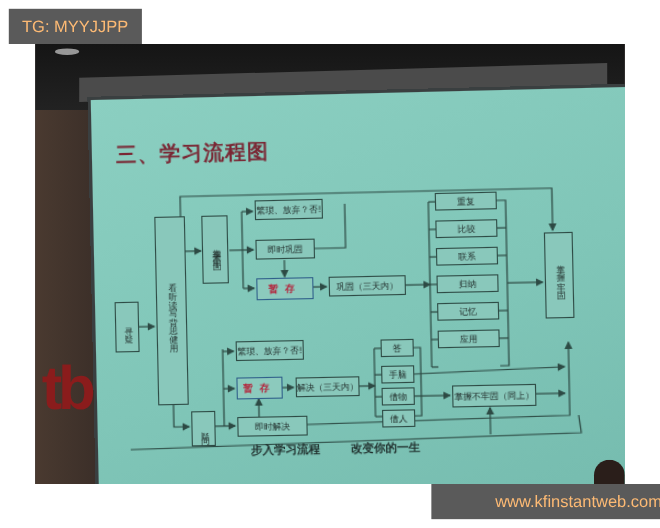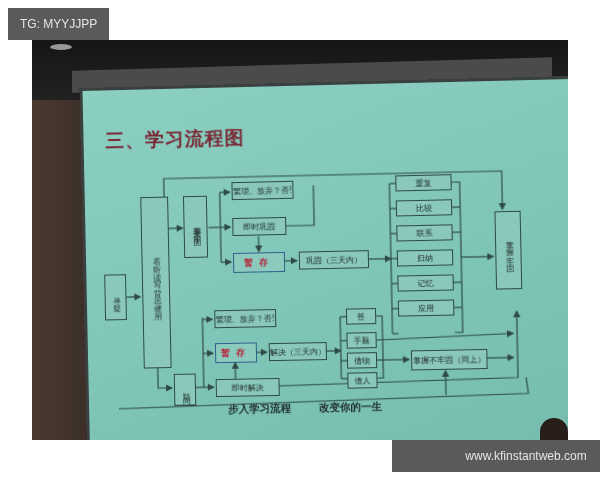--- a/index.html
+++ b/index.html
@@ -14,32 +14,33 @@
             transform: perspective(900px) rotateY(-1deg) rotate(-1.2deg); transform-origin:center; }
   .slide { position:absolute; inset:0; background:linear-gradient(160deg,#8bcfc1 0%,#80c6b8 55%,#76bcaf 100%); }
   .title { position:absolute; left:22px; top:38px; font-size:19px; font-weight:bold; color:#7a2734; letter-spacing:1px; font-family:"DejaVu Sans", sans-serif; }
   .box { position:absolute; border:1.5px solid #2d4a44; background:#89c8bb; color:#1f2a28; font-size:8px; display:flex; align-items:center; justify-content:center; text-align:center; box-sizing:border-box; }
   .box.v { writing-mode:vertical-rl; letter-spacing:6px; font-size:8px; }
   .box.hl { border:1.5px solid #2f5f8a; color:#b4233b; font-weight:bold; letter-spacing:6px; font-size:9px; background:#8ccabd; }
   svg.lines { position:absolute; left:0; top:0; width:100%; height:100%; }
   .footer { position:absolute; left:140px; top:316px; font-size:10.5px; font-weight:bold; color:#1f2d2b; word-spacing:22px; }
   .footer span { margin-right:28px; }
   .person { position:absolute; right:0; bottom:0; width:28px; height:22px; border-radius:14px 14px 0 0; background:#2a1e1a; }
-  .tag { position:absolute; background:#5a5a5a; color:#e5e5e5; font-family:"Liberation Sans", sans-serif; font-size:12px; display:flex; align-items:center; }
+  .tag { position:absolute; background:#5a5a5a; color:#fdba74; font-family:"Liberation Sans", sans-serif; font-size:15px; display:flex; align-items:center; }
   .tag.tl { left:8px; top:8px; height:32px; padding:0 12px; }
   .tag.br { left:392px; top:440px; height:32px; width:200px; justify-content:center;padding-left:34px; }
 </style>
 </head>
 <body>
 
 <div class="photo">
   <div class="ceiling">
       <div class="light"></div>
     </div>
   <div class="wall-left"></div>
+  <div class="red-logo">tb</div>
   <div class="screen-bar"></div>
 
   <div class="screen">
     <div class="slide">
       <div class="title">三、学习流程图</div>
 
       <svg class="lines" viewBox="0 0 486 360" preserveAspectRatio="none">
         <defs>
           <marker id="ar" markerWidth="6" markerHeight="6" refX="5" refY="3" orient="auto">
             <path d="M0,0 L6,3 L0,6 z" fill="#2d4a44"></path>

